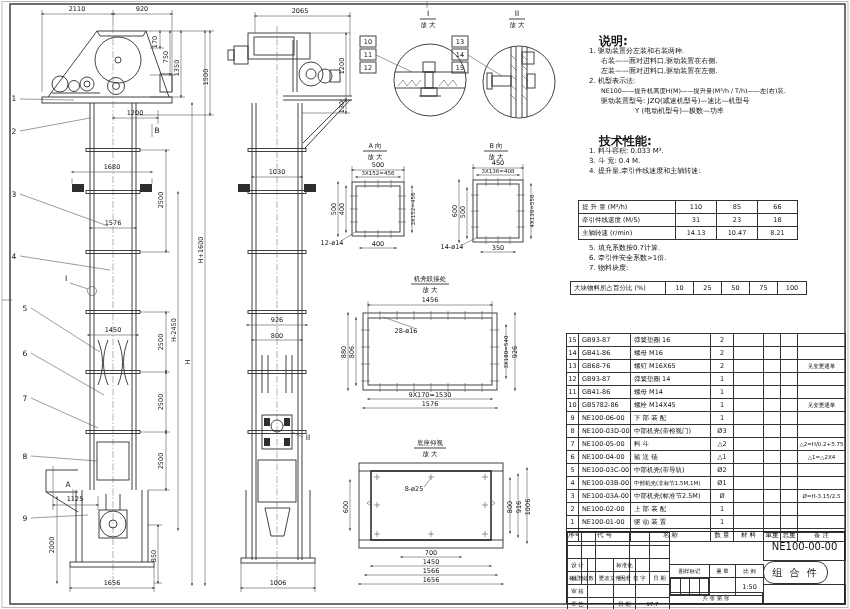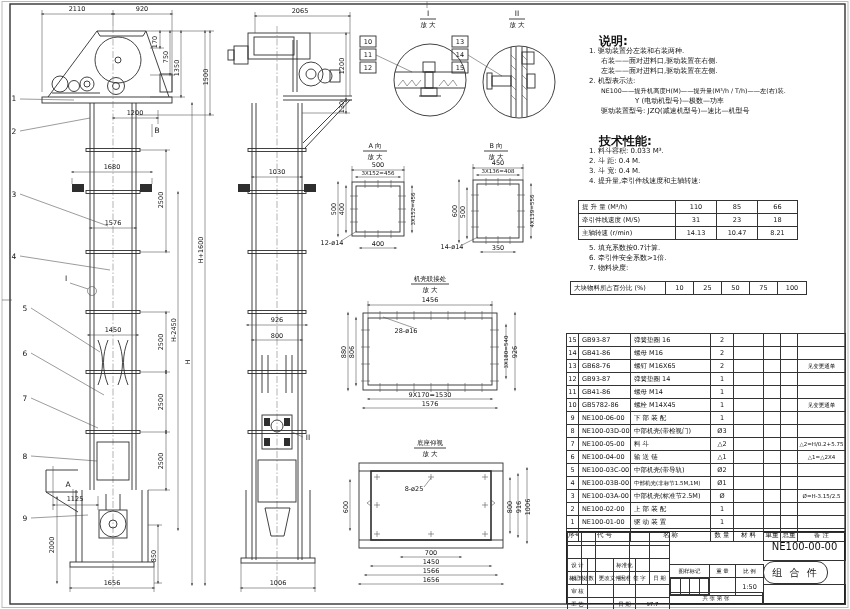--- a/index.html
+++ b/index.html
@@ -374,28 +374,27 @@
   </g>
 </svg>
 
   <div class="abs" style="left:575px;top:36px;width:268px;">
     <div class="noteline hd">说明:</div>
     <div class="noteline ind1">1. 驱动装置分左装和右装两种.</div>
     <div class="noteline ind2">右装——面对进料口,驱动装置在右侧.</div>
     <div class="noteline ind2">左装——面对进料口,驱动装置在左侧.</div>
     <div class="noteline ind1">2. 机型表示法:</div>
     <div class="noteline ind2" style="font-size:6.3px">NE100——提升机高度H(M)——提升量(M³/h / T/h)——左(右)装.</div>
+    <div class="noteline ind2">驱动装置型号: JZQ(减速机型号)—速比—机型号</div>
     <div class="noteline ind3">Y (电动机型号)—极数—功率</div>
-    <div class="noteline ind2">驱动装置型号: JZQ(减速机型号)—速比—机型号</div>
   </div>
 
   <div class="abs" style="left:575px;top:136px;width:268px;">
     <div class="noteline hd">技术性能:</div>
     <div class="noteline ind1">1. 料斗容积: 0.033 M³.</div>
-    <div class="noteline ind1">2. 斗  距: 0.4 M.</div>
     <div class="noteline ind1">3. 斗  宽: 0.4 M.</div>
     <div class="noteline ind1">4. 提升量,牵引件线速度和主轴转速:</div>
   </div>
 
   <table class="abs nb" style="left:578px;top:200px;width:219px;">
     <colgroup>
         <col style="width:97px">
         <col style="width:41px">
         <col style="width:41px">
         <col style="width:40px">

